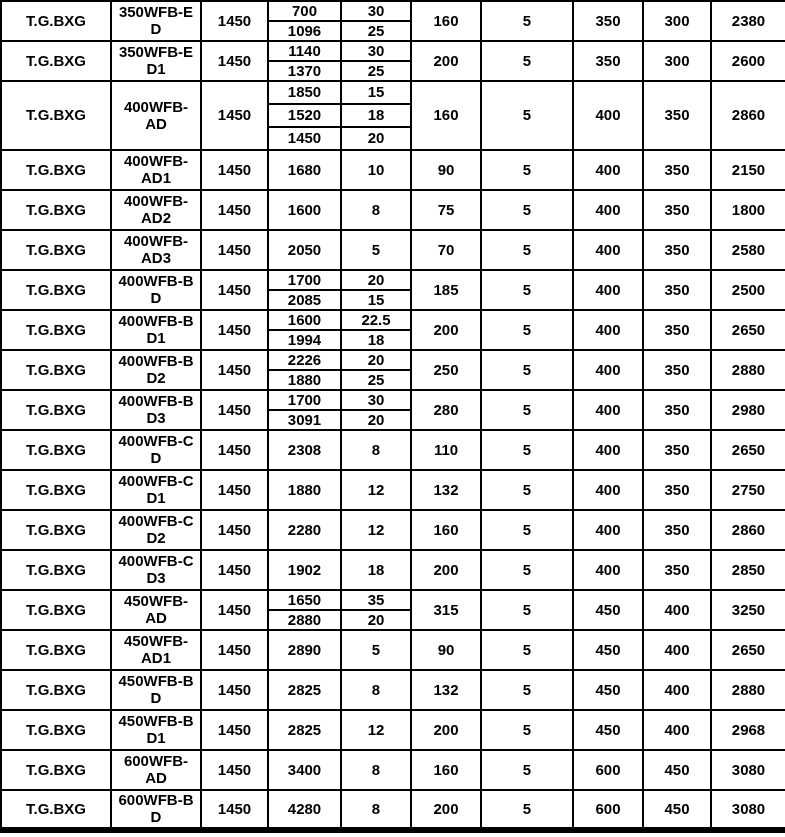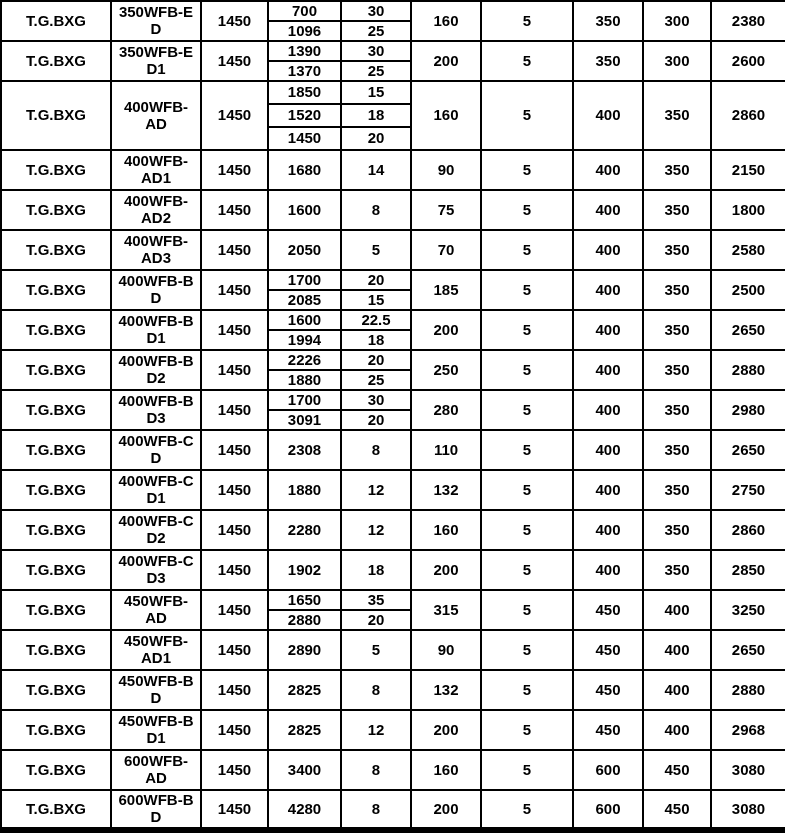--- a/index.html
+++ b/index.html
@@ -64,21 +64,21 @@
       </tr>
       <tr class="h-sub2">
         <td>1096</td>
         <td>25</td>
       </tr>
       <tr class="h-sub2">
         <td rowspan="2">T.G.BXG</td>
         <td rowspan="2">350WFB-E
 D1</td>
         <td rowspan="2">1450</td>
-        <td>1390</td>
+        <td>1140</td>
         <td>30</td>
         <td rowspan="2">200</td>
         <td rowspan="2">5</td>
         <td rowspan="2">350</td>
         <td rowspan="2">300</td>
         <td rowspan="2">2600</td>
       </tr>
       <tr class="h-sub2">
         <td>1370</td>
         <td>25</td>
@@ -103,21 +103,21 @@
       <tr class="h-sub3">
         <td>1450</td>
         <td>20</td>
       </tr>
       <tr class="h-single">
         <td>T.G.BXG</td>
         <td>400WFB-
 AD1</td>
         <td>1450</td>
         <td>1680</td>
-        <td>14</td>
+        <td>10</td>
         <td>90</td>
         <td>5</td>
         <td>400</td>
         <td>350</td>
         <td>2150</td>
       </tr>
       <tr class="h-single">
         <td>T.G.BXG</td>
         <td>400WFB-
 AD2</td>

